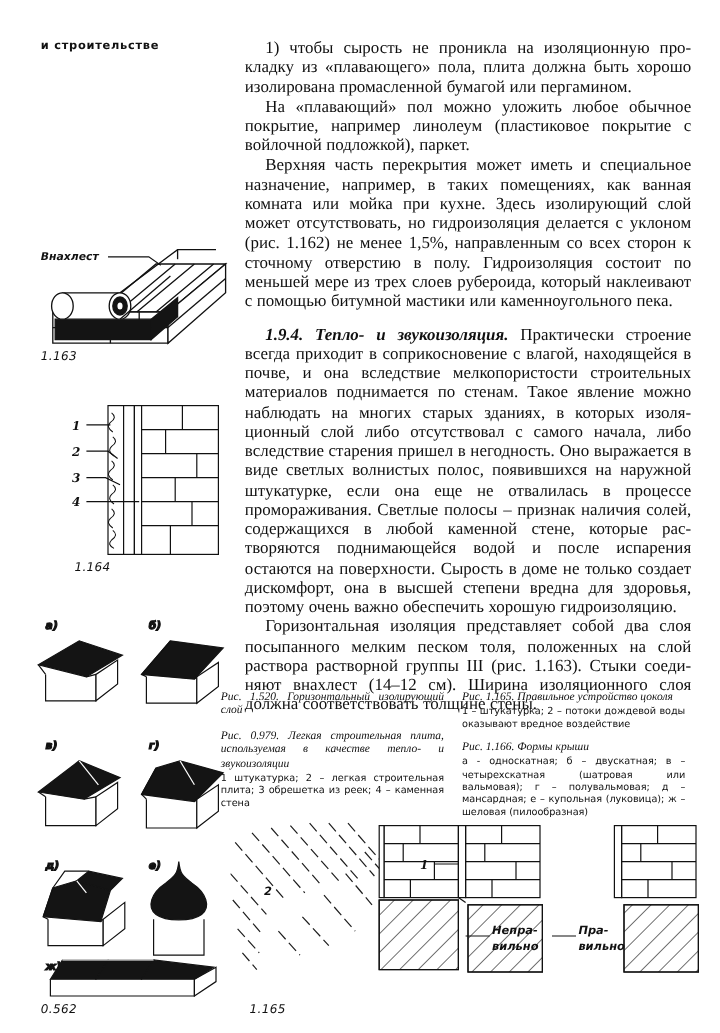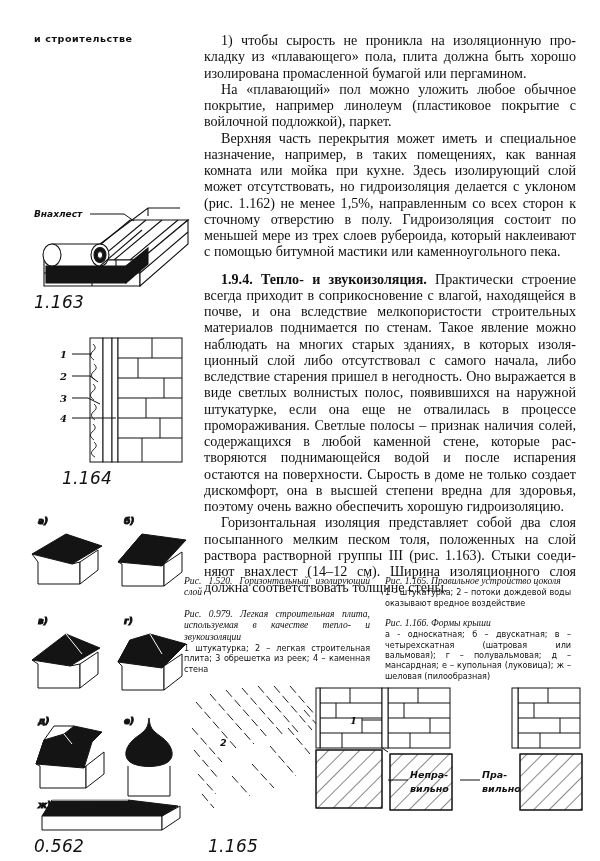--- a/index.html
+++ b/index.html
@@ -48,20 +48,21 @@
     text-indent: 17px;
     margin: 0;
     hyphens: manual;
     word-spacing: .2px;
   }
   .para.section-head {
     margin-top: 11px;
   }
   .para b {
     font-weight: bold;
+    font-style: italic;
   }
 
   
   .caption-col {
     position: absolute;
     width: 186px;
   }
   #caption-left  { left: 184px; top: 575px; }
   #caption-right { left: 385px; top: 575px; }
 
@@ -80,21 +81,21 @@
     margin: 1px 0 0 0;
     letter-spacing: -.05px;
   }
   .cap-gap { height: 9px; }
 
   
   .fig-num {
     position: absolute;
     font-family: "DejaVu Sans", sans-serif;
     font-style: italic;
-    font-size: 17px;
+    font-size: 10px;
     font-weight: 500;
     color: #111;
     letter-spacing: .3px;
   }
   #fig-num-1163 { left: 34px; top: 292px; }
   #fig-num-1164 { left: 62px; top: 468px; font-style: italic; }
   #fig-num-1166 { left: 34px; top: 836px; }
   #fig-num-1165 { left: 208px; top: 836px; font-style: italic; }
 
   

